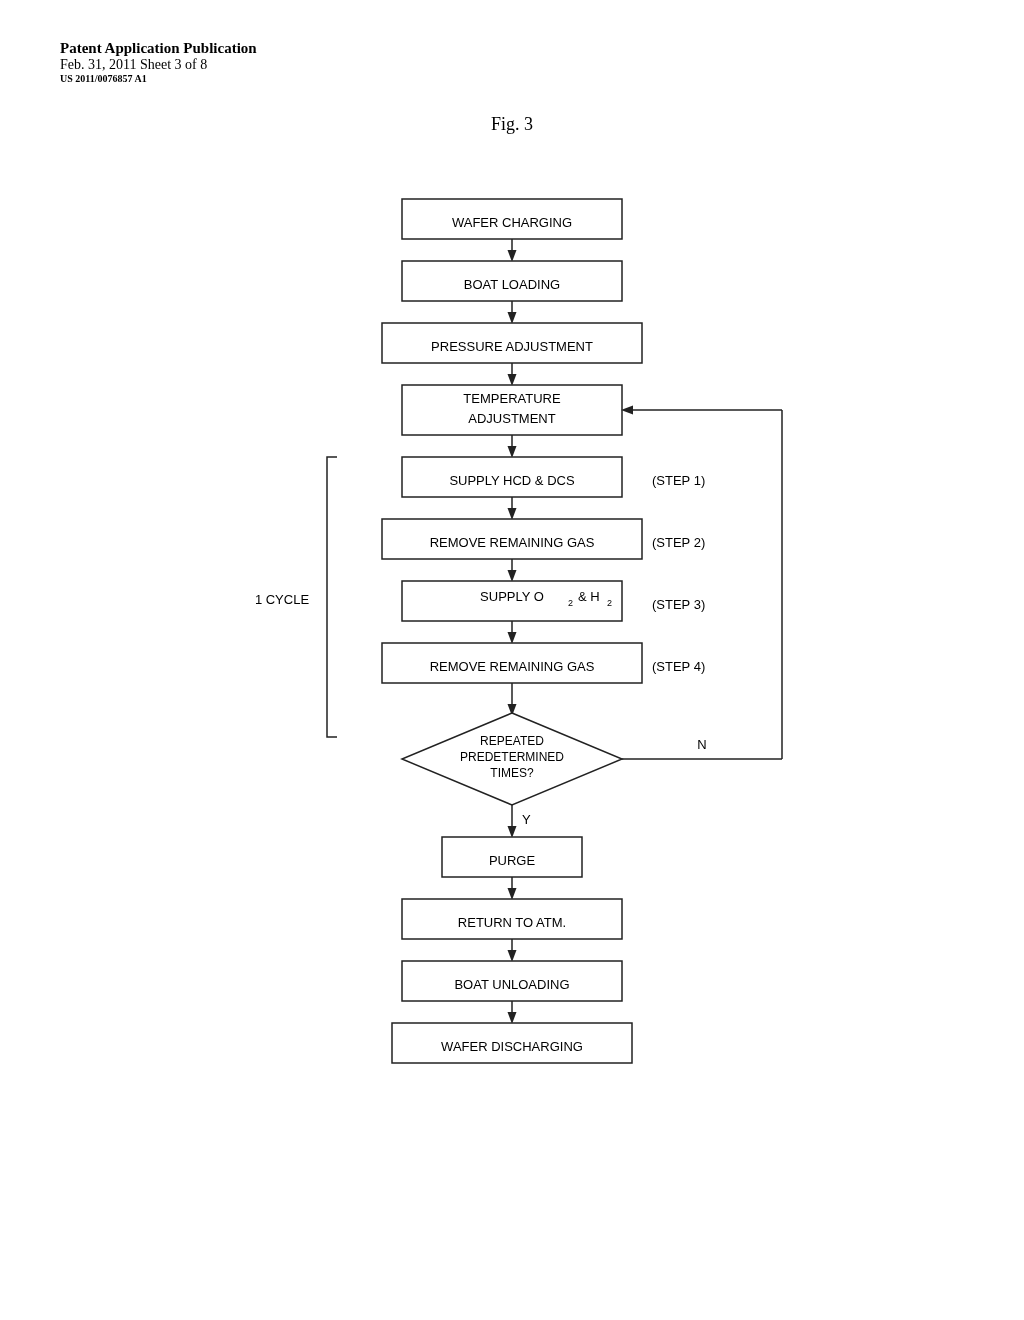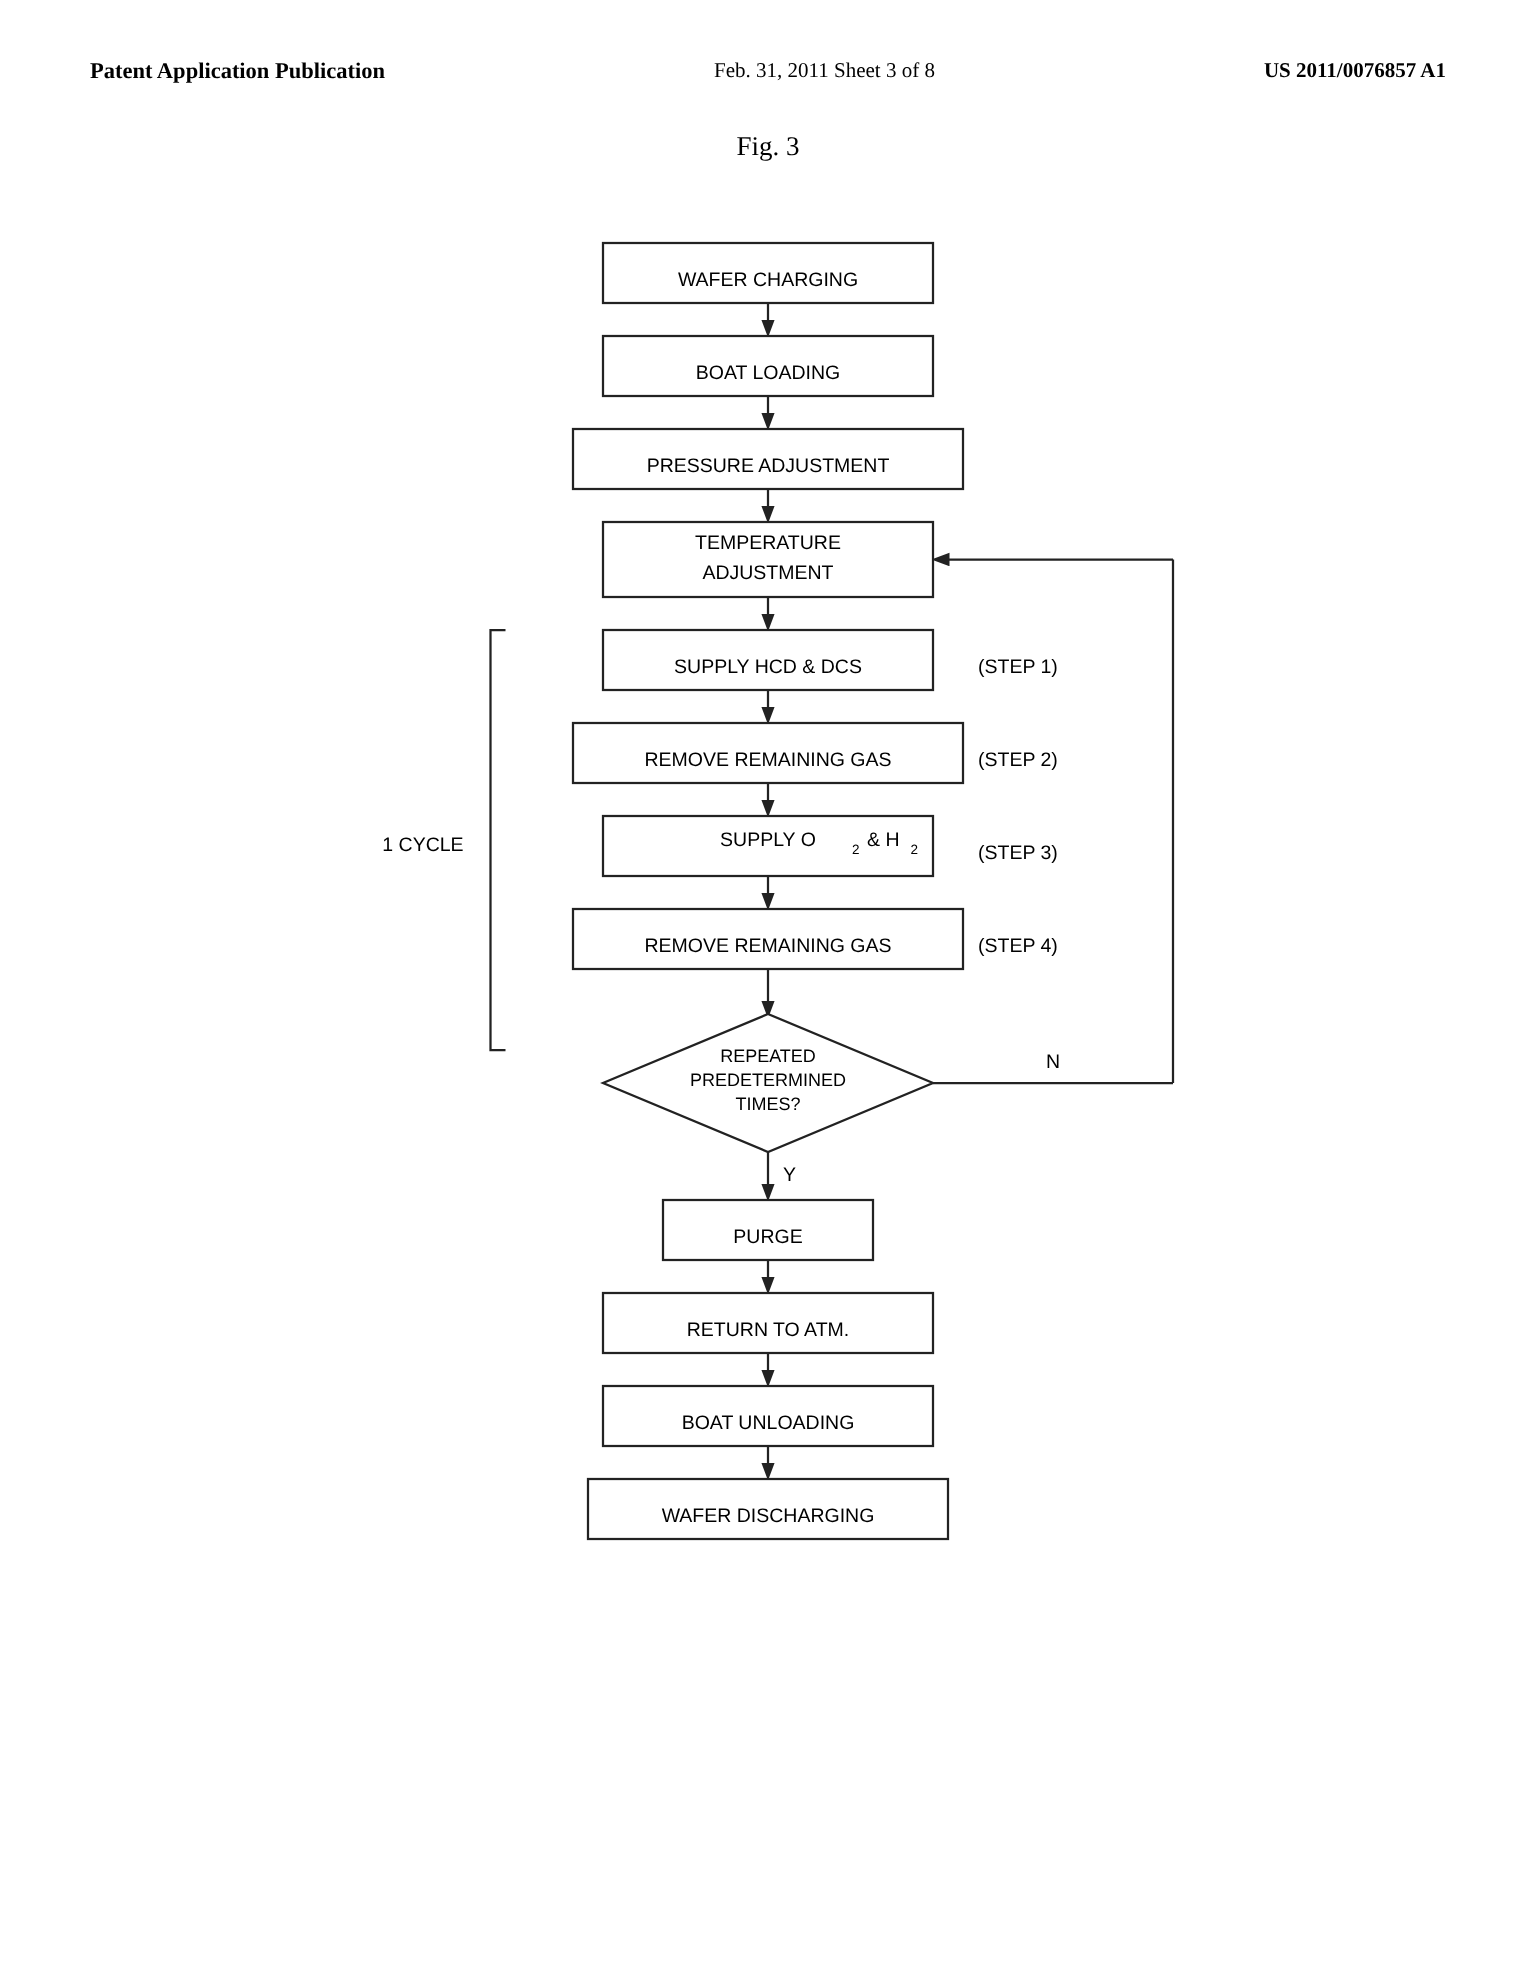--- a/index.html
+++ b/index.html
@@ -20,39 +20,40 @@
       padding: 0;
     }
 
     
     .header {
       display: flex;
       justify-content: space-between;
       align-items: flex-start;
       padding: 40px 60px 10px 60px;
       font-size: 14px;
+      flex-direction: column;
     }
     .header-left {
       font-weight: bold;
       font-size: 15px;
     }
     .header-center {
       font-size: 14px;
       text-align: center;
     }
     .header-right {
-      font-size: 14px;
+      font-size: 10px;
       font-weight: bold;
     }
 
     
     .fig-title {
       text-align: center;
       font-size: 18px;
-      margin: 20px 0 34px 0;
+      margin: 20px 0 44px 0;
     }
 
     
     .diagram-container {
       position: relative;
       width: 700px;
       height: 1100px;
       margin: 0 auto;
       text-align: center;
     }

